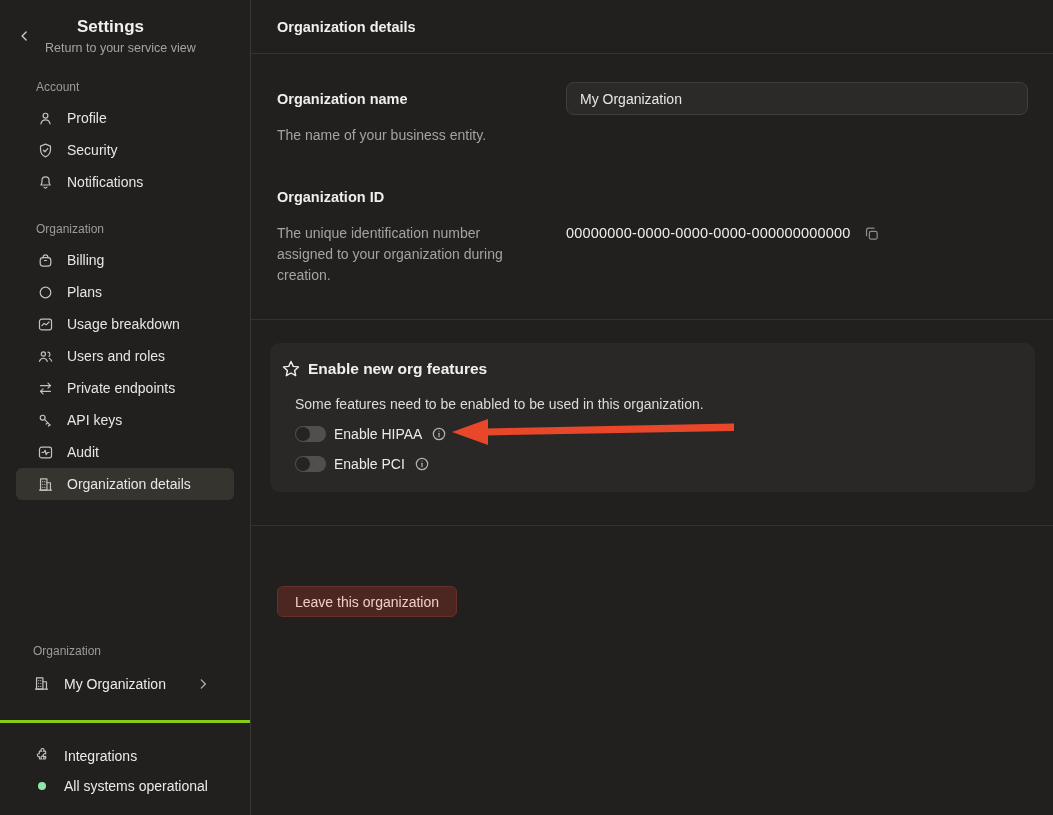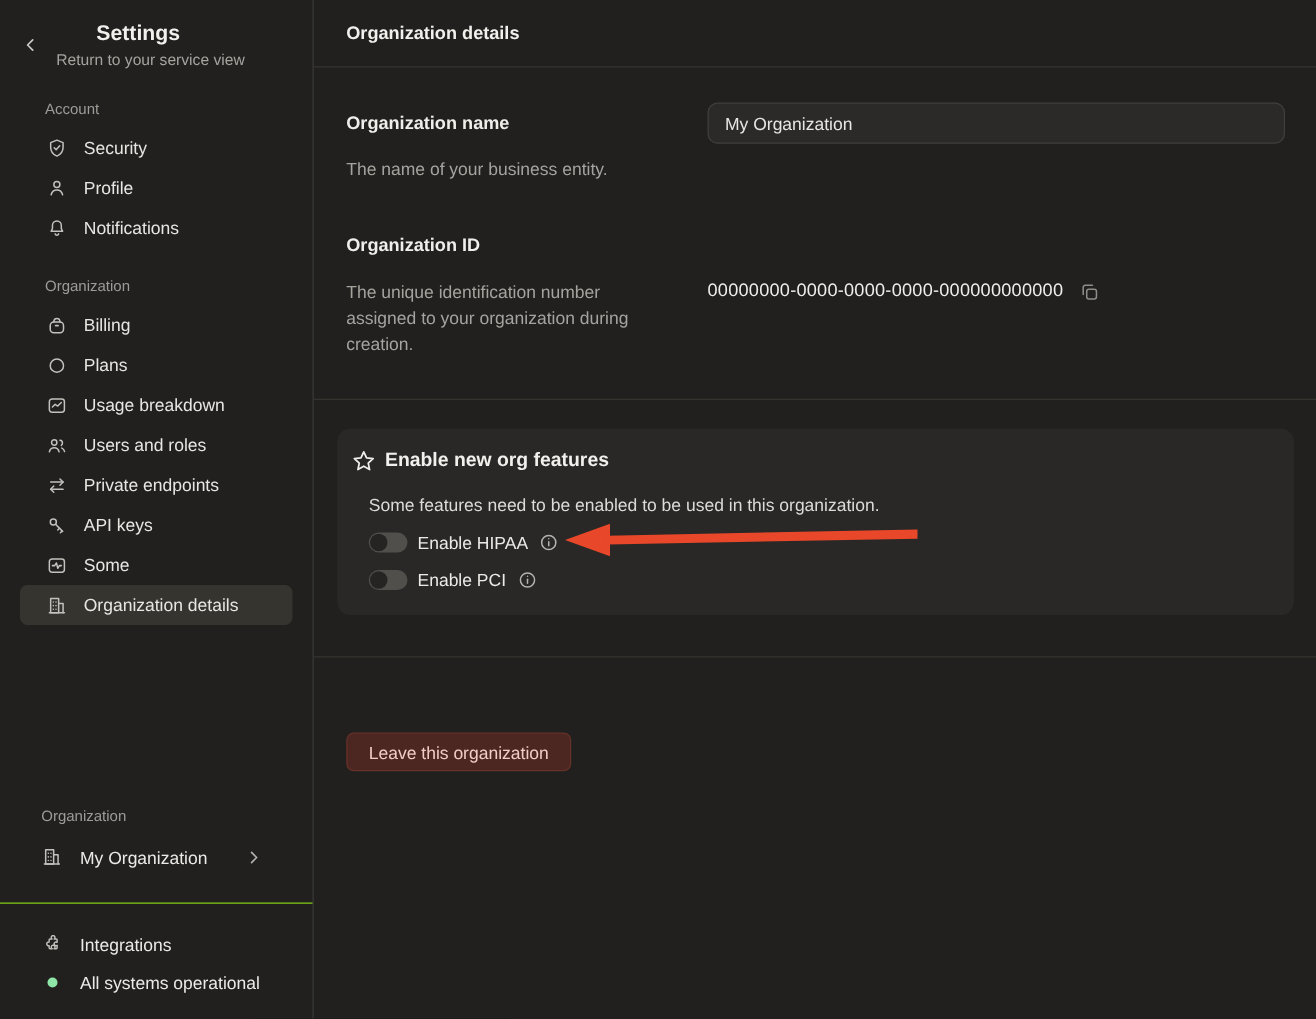--- a/index.html
+++ b/index.html
@@ -16,21 +16,21 @@
   .sb-section-label { font-size:12px; color:#9d9b97; padding:0 16px 0 36px; margin-top:24px; margin-bottom:8px; }
   .nav-item { display:flex; align-items:center; height:32px; margin:0 16px; padding-left:20px; border-radius:6px; cursor:pointer; color:#e8e6e3; }
   .nav-item .icon { width:18px; height:18px; margin-right:13px; color:#c3c1bd; display:flex; align-items:center; justify-content:center; flex-shrink:0; }
   .nav-item.selected { background:#35342f; }
   .nav-label { font-size:14px; line-height:18px; white-space:nowrap; }
   .sb-bottom { margin-top:auto; }
   .org-switcher-label { font-size:12px; color:#9d9b97; padding-left:33px; margin-bottom:12px; }
   .org-switcher { display:flex; align-items:center; height:28px; margin:0 16px 22px 16px; padding-left:17px; cursor:pointer; }
   .org-switcher .icon { width:18px; height:18px; margin-right:13px; color:#c3c1bd; }
   .org-switcher .chev { margin-left:auto; margin-right:24px; color:#b5b3af; width:14px; height:14px; }
-  .sb-footer { border-top:1px solid #84cc16; padding:18px 16px 14px 16px; }
+  .sb-footer { border-top:3px solid #84cc16; padding:18px 16px 14px 16px; }
   .foot-row { display:flex; align-items:center; height:30px; padding-left:17px; cursor:pointer; }
   .foot-row .icon { width:18px; height:18px; margin-right:13px; color:#c3c1bd; display:flex; align-items:center; justify-content:center; }
   .status-dot { width:8px; height:8px; border-radius:50%; margin:0 18px 0 5px; }
 
   
   .main { flex:1; display:flex; flex-direction:column; overflow:hidden; }
   .main-header { height:54px; min-height:54px; border-bottom:1px solid #35342f; display:flex; align-items:center; padding-left:26px; }
   .main-title { font-size:14.5px; font-weight:bold; color:#f2f0ed; }
   .content { flex:1; }
   .section { display:flex; padding:0 25px 0 26px; }
@@ -82,35 +82,35 @@
         </span>
       </button>
       <div class="sb-title">Settings</div>
       <div class="sb-subtitle">Return to your service view</div>
     </div>
 
     <div class="sb-section-label">Account</div>
     <nav>
       <div class="nav-item">
         <span class="icon">
-          <svg width="17" height="17" viewBox="0 0 24 24" fill="none" stroke="currentColor" stroke-width="1.7" stroke-linecap="round" stroke-linejoin="round">
-              <path d="M12 3 L19 5.8 V11 C19 16 16.2 19.2 12 21 C7.8 19.2 5 16 5 11 V5.8 Z"></path>
-              <polyline points="9,11.6 11.2,13.8 15.2,9.4"></polyline>
-            </svg>
-        </span>
-        <span class="nav-label">Security</span>
-      </div>
-      <div class="nav-item">
-        <span class="icon">
           <svg width="17" height="17" viewBox="0 0 24 24" fill="none" stroke="currentColor" stroke-width="1.7" stroke-linecap="round">
               <circle cx="12" cy="8" r="3.4"></circle>
               <path d="M5.5 19.5 C6.5 15.5 9 14 12 14 C15 14 17.5 15.5 18.5 19.5"></path>
             </svg>
         </span>
         <span class="nav-label">Profile</span>
+      </div>
+      <div class="nav-item">
+        <span class="icon">
+          <svg width="17" height="17" viewBox="0 0 24 24" fill="none" stroke="currentColor" stroke-width="1.7" stroke-linecap="round" stroke-linejoin="round">
+              <path d="M12 3 L19 5.8 V11 C19 16 16.2 19.2 12 21 C7.8 19.2 5 16 5 11 V5.8 Z"></path>
+              <polyline points="9,11.6 11.2,13.8 15.2,9.4"></polyline>
+            </svg>
+        </span>
+        <span class="nav-label">Security</span>
       </div>
       <div class="nav-item">
         <span class="icon">
           <svg width="17" height="17" viewBox="0 0 24 24" fill="none" stroke="currentColor" stroke-width="1.7" stroke-linecap="round" stroke-linejoin="round">
               <path d="M12 4 C9 4 7 6.2 7 9 V12.5 L5.5 15.5 H18.5 L17 12.5 V9 C17 6.2 15 4 12 4 Z"></path>
               <path d="M10 18.5 C10.4 19.5 11.1 20 12 20 C12.9 20 13.6 19.5 14 18.5"></path>
             </svg>
         </span>
         <span class="nav-label">Notifications</span>
       </div>
@@ -178,21 +178,21 @@
         </span>
         <span class="nav-label">API keys</span>
       </div>
       <div class="nav-item">
         <span class="icon">
           <svg width="17" height="17" viewBox="0 0 24 24" fill="none" stroke="currentColor" stroke-width="1.7" stroke-linecap="round" stroke-linejoin="round">
               <rect x="3.5" y="4.5" width="17" height="15" rx="3"></rect>
               <polyline points="7,12 9.5,12 11.5,9 13,15 14.8,12 17,12"></polyline>
             </svg>
         </span>
-        <span class="nav-label">Some</span>
+        <span class="nav-label">Audit</span>
       </div>
       <div class="nav-item selected">
         <span class="icon">
           <svg width="17" height="17" viewBox="0 0 24 24" fill="none" stroke="currentColor" stroke-width="1.7" stroke-linecap="round" stroke-linejoin="round">
               <rect x="5" y="4" width="9" height="16"></rect>
               <path d="M14 9.5 H19 V20"></path>
               <line x1="3.5" y1="20" x2="20.5" y2="20"></line>
               <line x1="8" y1="8" x2="8" y2="8.01"></line>
               <line x1="11" y1="8" x2="11" y2="8.01"></line>
               <line x1="8" y1="12" x2="8" y2="12.01"></line>

